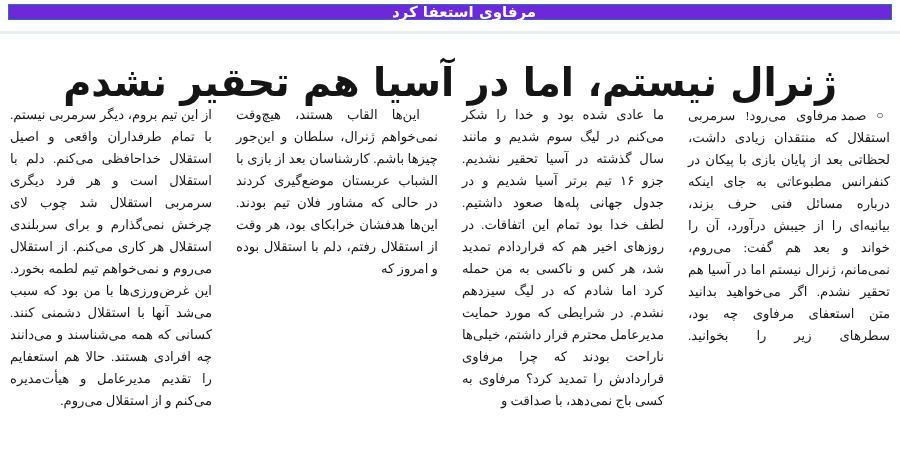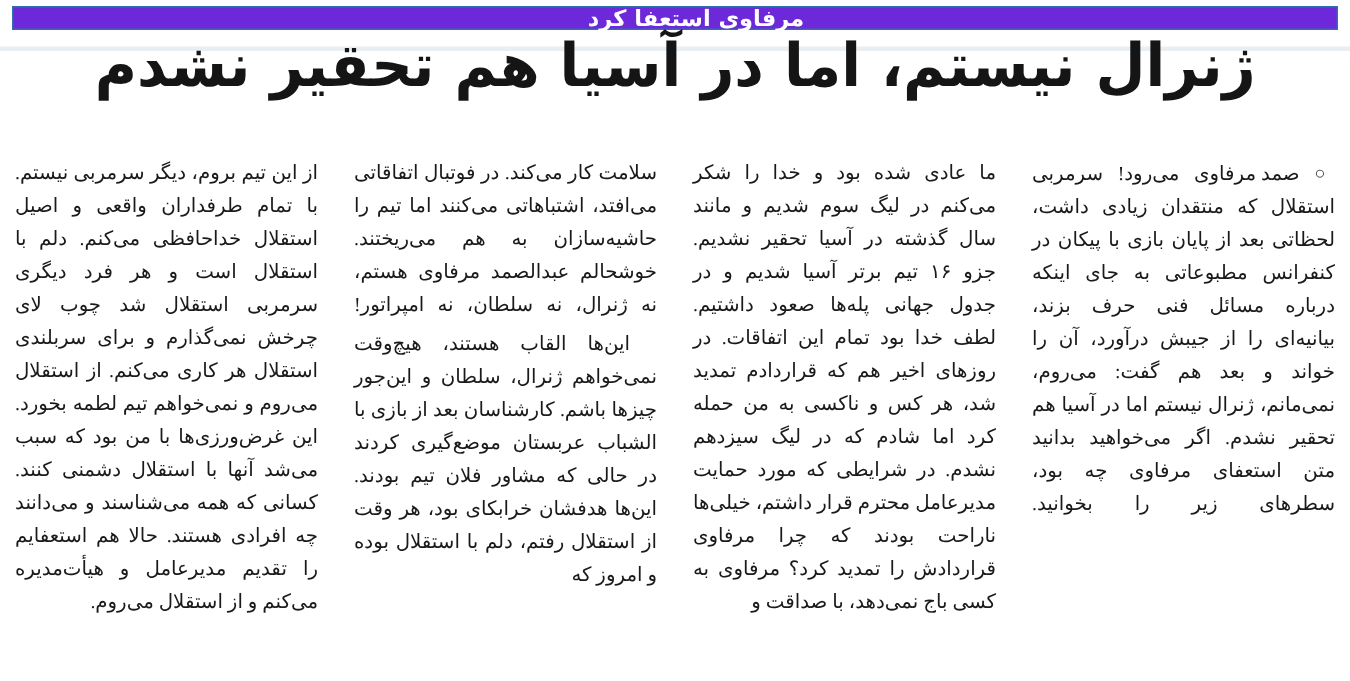--- a/index.html
+++ b/index.html
@@ -59,21 +59,21 @@
   }
 
   
   .headline {
     position: absolute;
     top: 34px;
     right: 0;
     left: 0;
     height: 58px;
     display: flex;
-    align-items: flex-end;
+    align-items: flex-start;
     justify-content: center;
     direction: rtl;
   }
   .headline-text {
     color: #151515;
     font-size: 40px;
     font-weight: bold;
     line-height: 1.05;
     white-space: nowrap;
     letter-spacing: -1px;
@@ -137,21 +137,20 @@
 
     <div class="column">
       <p><span class="bullet-mark">○</span> <span>صمد مرفاوی می‌رود! سرمربی استقلال که منتقدان زیادی داشت، لحظاتی بعد از پایان بازی با پیکان در کنفرانس مطبوعاتی به جای اینکه درباره مسائل فنی حرف بزند، بیانیه‌ای را از جیبش درآورد، آن را خواند و بعد هم گفت: می‌روم، نمی‌مانم، ژنرال نیستم اما در آسیا هم تحقیر نشدم. اگر می‌خواهید بدانید متن استعفای مرفاوی چه بود، سطرهای زیر را بخوانید.</span></p>
     </div>
 
     <div class="column">
       <p class="last-line-right"><span>ما عادی شده بود و خدا را شکر می‌کنم در لیگ سوم شدیم و مانند سال گذشته در آسیا تحقیر نشدیم. جزو ۱۶ تیم برتر آسیا شدیم و در جدول جهانی پله‌ها صعود داشتیم. لطف خدا بود تمام این اتفاقات. در روزهای اخیر هم که قراردادم تمدید شد، هر کس و ناکسی به من حمله کرد اما شادم که در لیگ سیزدهم نشدم. در شرایطی که مورد حمایت مدیرعامل محترم قرار داشتم، خیلی‌ها ناراحت بودند که چرا مرفاوی قراردادش را تمدید کرد؟ مرفاوی به کسی باج نمی‌دهد، با صداقت و</span></p>
     </div>
 
     <div class="column">
-      <p><span>سلامت کار می‌کند. در فوتبال اتفاقاتی می‌افتد، اشتباهاتی می‌کنند اما تیم را حاشیه‌سازان به هم می‌ریختند. خوشحالم عبدالصمد مرفاوی هستم، نه ژنرال، نه سلطان، نه امپراتور!</span></p>
       <p class="indent last-line-right"><span>این‌ها القاب هستند، هیچ‌وقت نمی‌خواهم ژنرال، سلطان و این‌جور چیزها باشم. کارشناسان بعد از بازی با الشباب عربستان موضع‌گیری کردند در حالی که مشاور فلان تیم بودند. این‌ها هدفشان خرابکای بود، هر وقت از استقلال رفتم، دلم با استقلال بوده و امروز که</span></p>
     </div>
 
     <div class="column">
       <p class="last-line-right"><span>از این تیم بروم، دیگر سرمربی نیستم. با تمام طرفداران واقعی و اصیل استقلال خداحافظی می‌کنم. دلم با استقلال است و هر فرد دیگری سرمربی استقلال شد چوب لای چرخش نمی‌گذارم و برای سربلندی استقلال هر کاری می‌کنم. از استقلال می‌روم و نمی‌خواهم تیم لطمه بخورد. این غرض‌ورزی‌ها با من بود که سبب می‌شد آنها با استقلال دشمنی کنند. کسانی که همه می‌شناسند و می‌دانند چه افرادی هستند. حالا هم استعفایم را تقدیم مدیرعامل و هیأت‌مدیره می‌کنم و از استقلال می‌روم.</span></p>
     </div>
 
   </div>
 
 </div>

